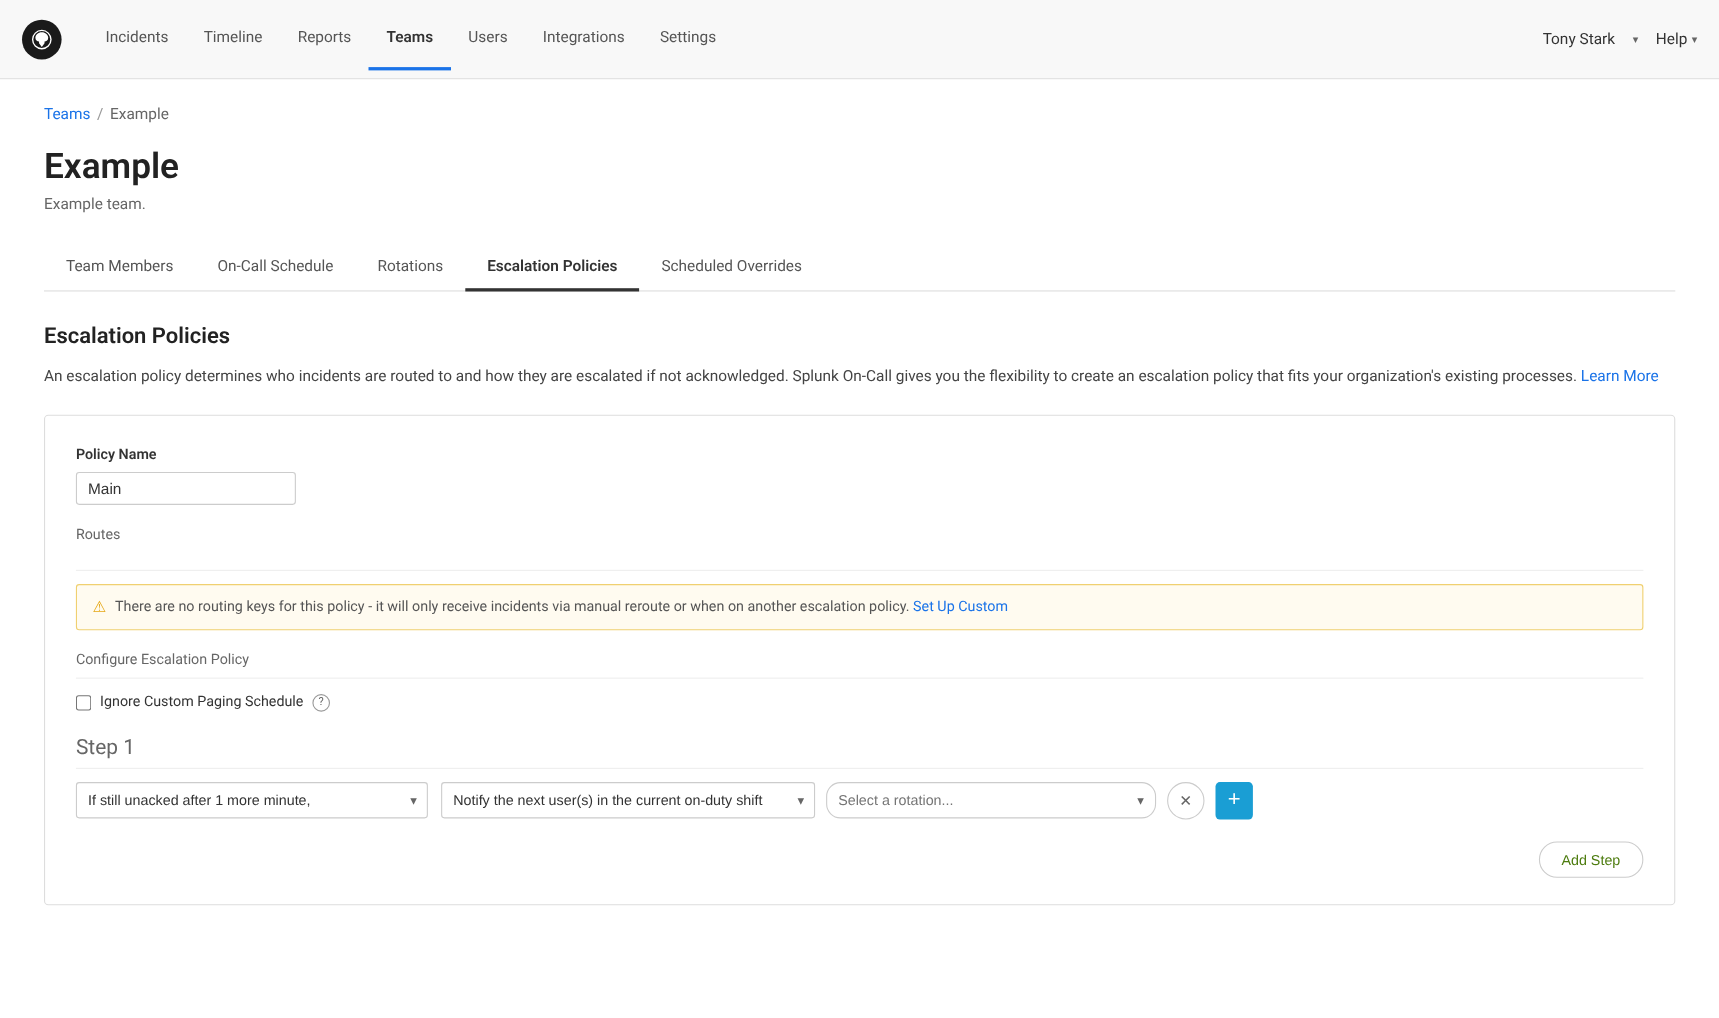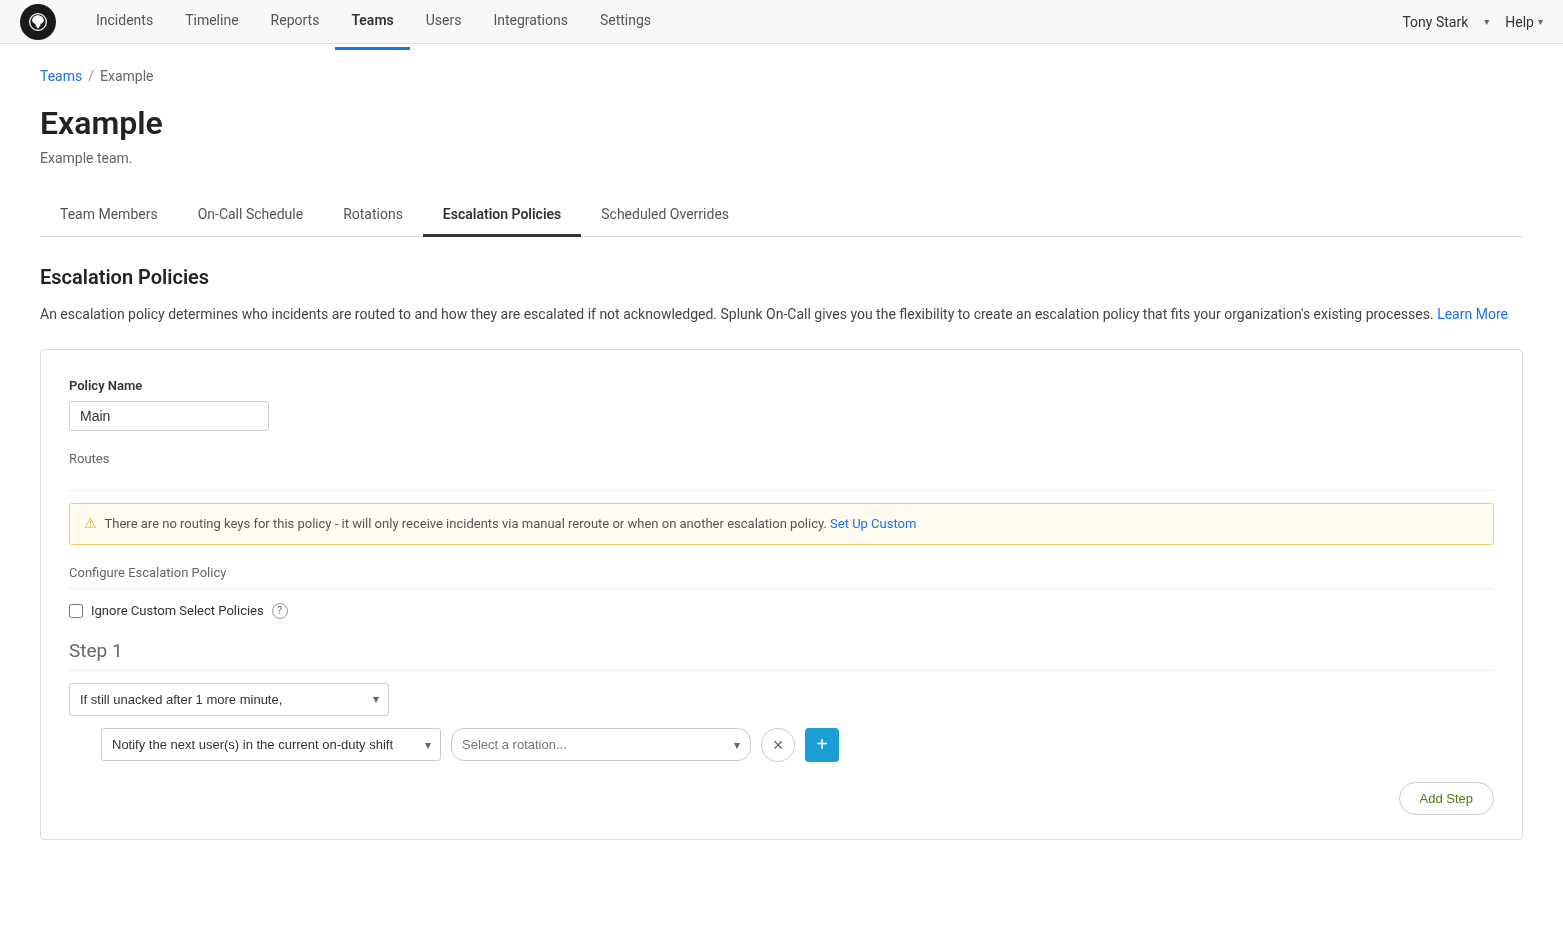--- a/index.html
+++ b/index.html
@@ -1,21 +1,21 @@
 <!DOCTYPE html>
 <html><head>
   <meta charset="utf-8">
   <style>
     * { box-sizing: border-box; margin: 0; padding: 0; }
     body { font-family: -apple-system, BlinkMacSystemFont, 'Segoe UI', Roboto, sans-serif; font-size: 14px; color: #333; background: #fff; }
 
     
     .topnav {
       display: flex; align-items: center; background: #f8f8f8; border-bottom: 1px solid #e0e0e0;
-      padding: 0 20px; height: 44px;
+      padding: 0 20px; height: 72px;
     }
     .topnav-logo {
       width: 36px; height: 36px; background: #1a1a1a; border-radius: 50%;
       display: flex; align-items: center; justify-content: center; margin-right: 24px; flex-shrink: 0;
     }
     .topnav-logo svg { width: 20px; height: 20px; fill: white; }
     .topnav-links { display: flex; align-items: center; gap: 0; flex: 1; }
     .topnav-link {
       padding: 0 16px; height: 56px; display: flex; align-items: center; cursor: pointer;
       font-size: 14px; color: #555; text-decoration: none; border-bottom: 3px solid transparent;
@@ -96,21 +96,21 @@
       font-size: 10px; color: #666; cursor: pointer; flex-shrink: 0;
     }
 
     
     .step-label {
       font-size: 19px; color: #666; margin-bottom: 12px;
       border-bottom: 1px solid #eee; padding-bottom: 8px;
     }
 
     
-    .step-controls { display: flex; flex-direction: column; gap: 12px; }
+    .step-controls { display: flex; gap: 12px; }
     .step-row { display: flex; align-items: center; gap: 10px; }
 
     .select-input {
       appearance: none; border: 1px solid #ccc; border-radius: 3px;
       padding: 8px 32px 8px 10px; font-size: 13px; color: #333;
       background: #fff; cursor: pointer; outline: none; position: relative;
     }
     .select-wrapper {
       position: relative; display: inline-block;
     }
@@ -232,41 +232,41 @@
         <a>Set Up Custom</a>
       </div>
     </div>
 
     
     <div class="configure-label">Configure Escalation Policy</div>
 
     
     <div class="checkbox-row">
       <input type="checkbox" id="ignore-paging" style="">
-      <label for="ignore-paging" class="checkbox-label">Ignore Custom Select Policies</label>
+      <label for="ignore-paging" class="checkbox-label">Ignore Custom Paging Schedule</label>
       <div class="help-icon">?</div>
     </div>
 
     
     <div class="step-label">Step 1</div>
 
     
     <div class="step-controls">
 
       <div class="step-row">
         <div class="select-wrapper">
           <select class="select-input wide-select">
             <option>If still unacked after 1 more minute,</option>
           </select>
         </div>
       </div>
 
       <div class="step-row">
         <div class="select-wrapper">
-          <select class="select-input" style="width:340px;margin-left:32px;">
+          <select class="select-input" style="width:340px;">
             <option>Notify the next user(s) in the current on-duty shift</option>
           </select>
         </div>
 
         <div class="select-rotation-wrapper">
           <input class="select-rotation-input" type="text" readonly="" placeholder="Select a rotation..." style="">
         </div>
 
         <button class="clear-btn">
           <span>✕</span>

